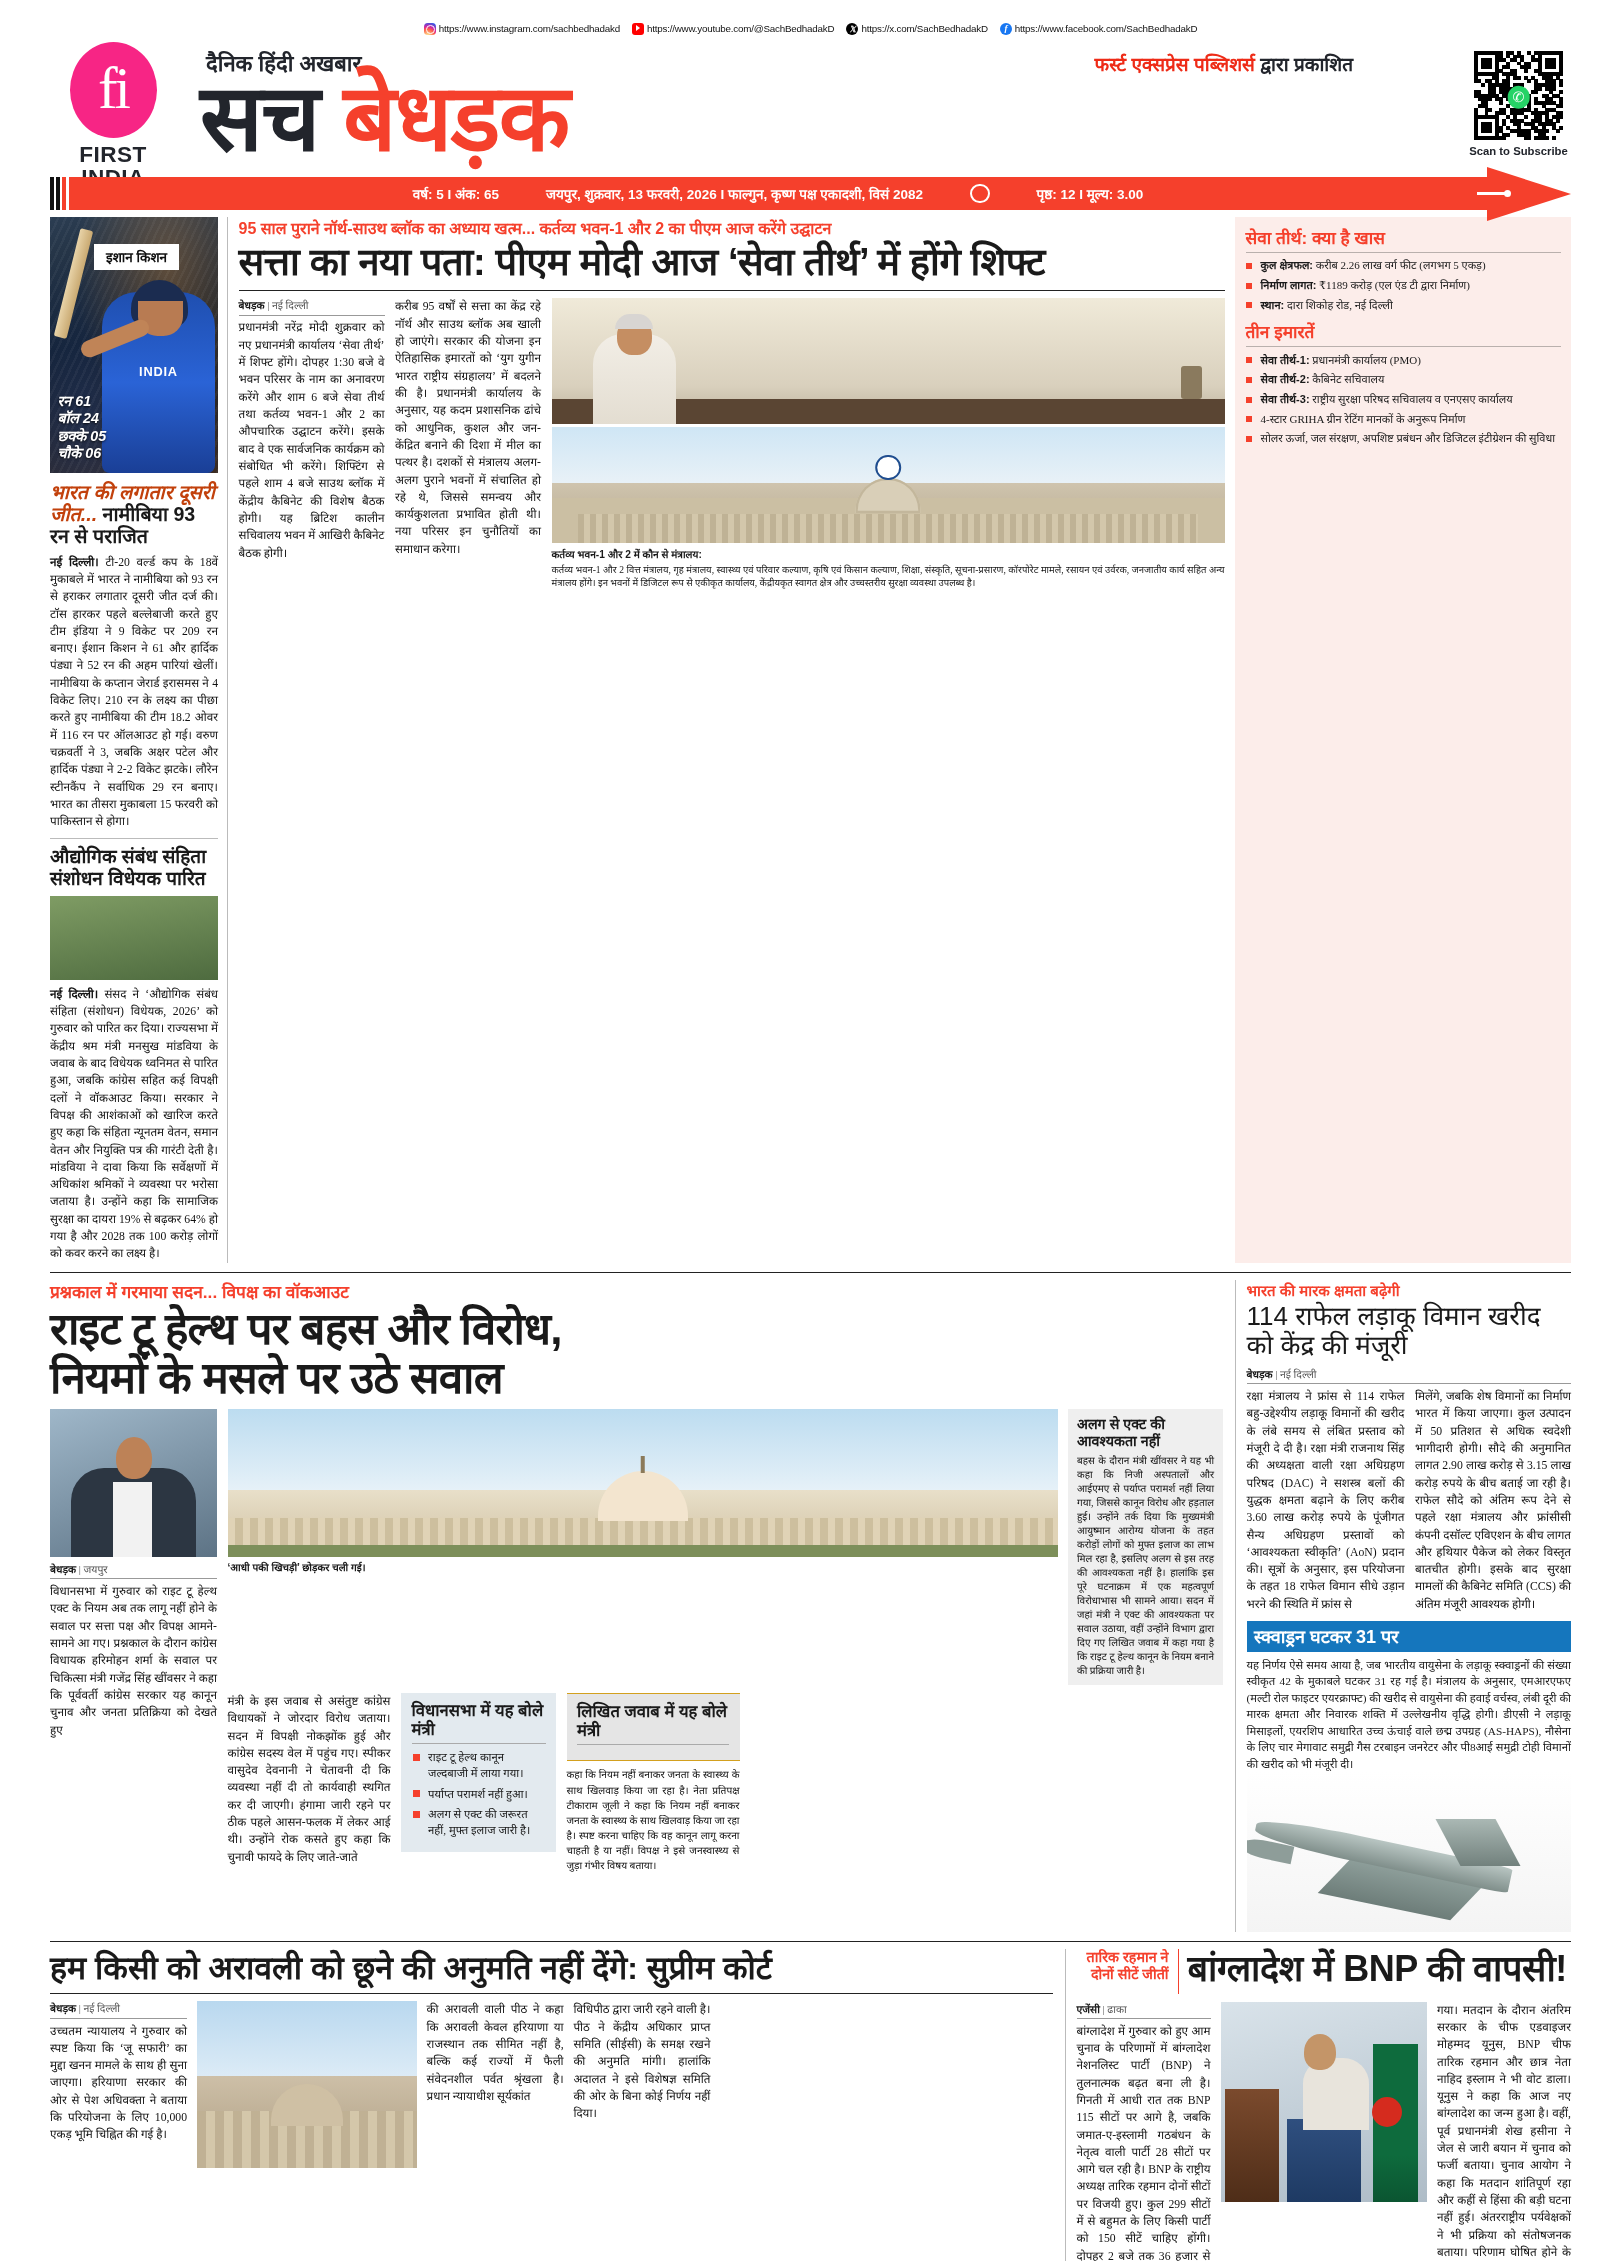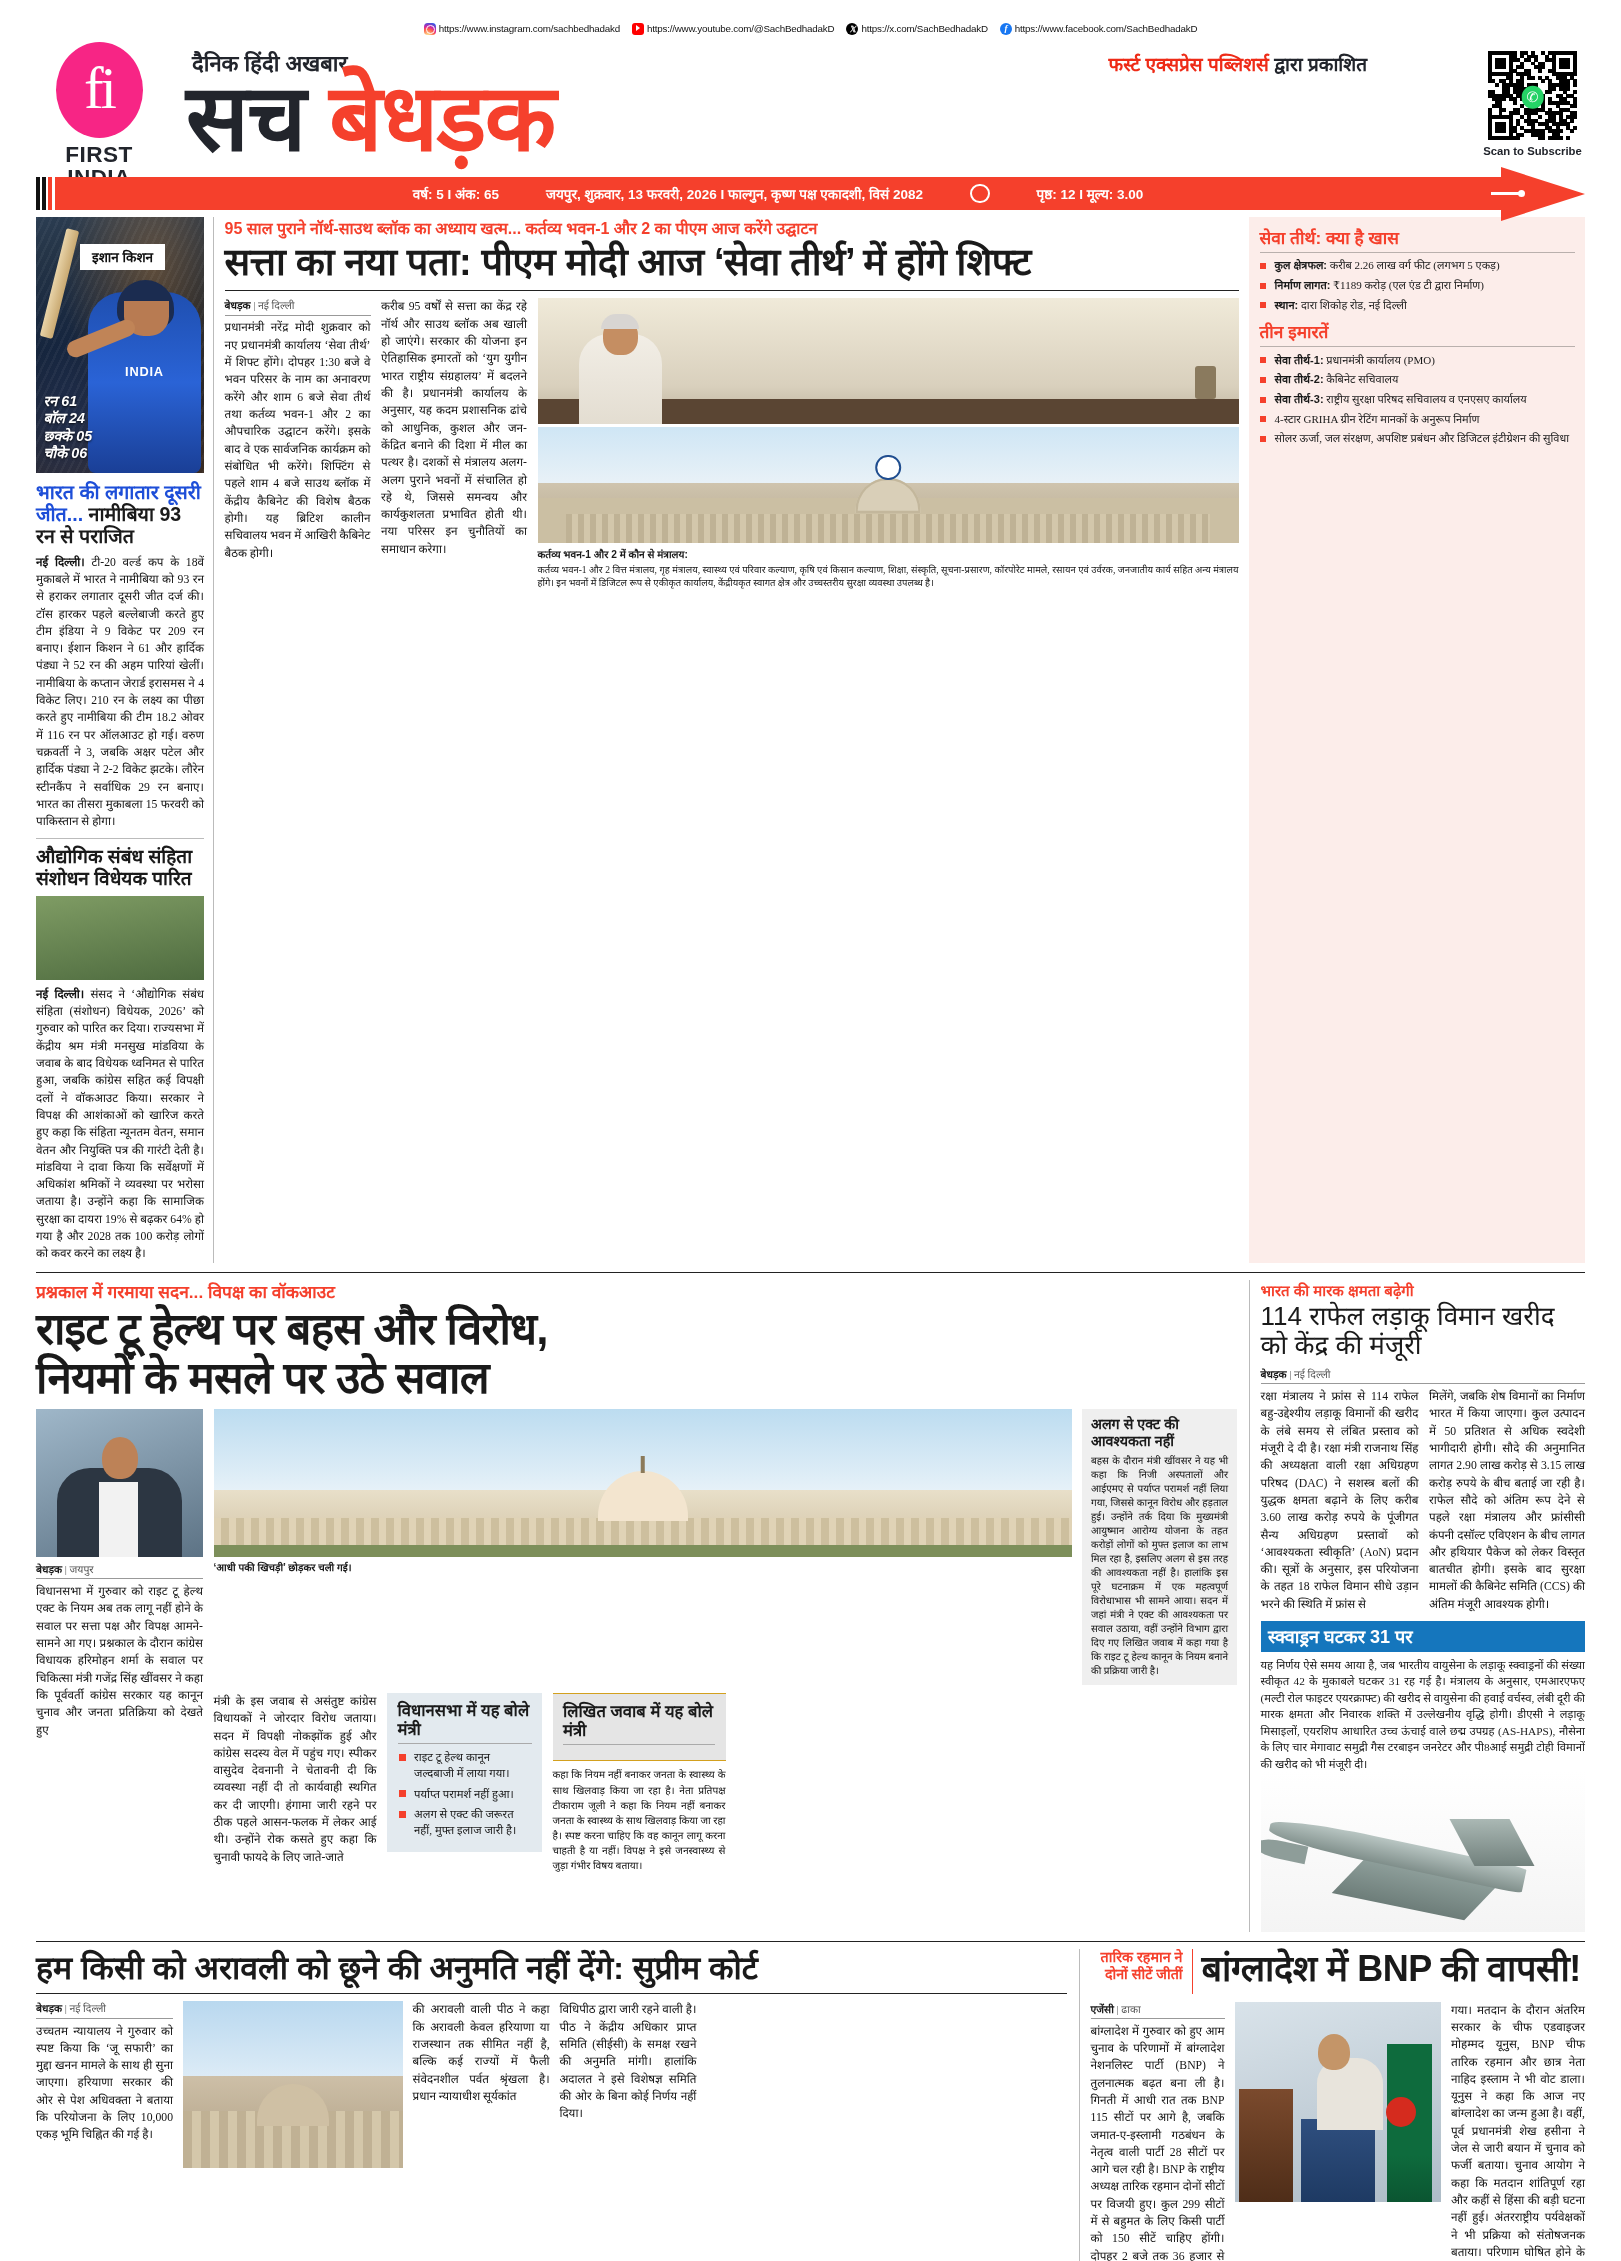--- a/index.html
+++ b/index.html
@@ -3,21 +3,21 @@
 <meta charset="utf-8">
 <title>Sach Bedhadak Front Page</title>
 <style>
   * { box-sizing: border-box; margin: 0; padding: 0; }
   html, body { background: #ffffff; }
   body {
     width: 1621px; height: 2261px;
     font-family: "Liberation Serif", "DejaVu Serif", serif;
     color: #1a1a1a; position: relative; overflow: hidden;
   }
-  .page { width: 1621px; height: 2261px; padding: 0 36px; position: relative; }
+  .page { width: 1621px; height: 2261px; padding: 0 50px; position: relative; }
 
   
   .social-bar {
     display: flex; justify-content: center; align-items: center; gap: 12px;
     padding-top: 22.6px; font-size: 9.8px; font-family: "Liberation Sans", sans-serif;
     color: #111; letter-spacing: -0.2px;
   }
   .social-item { display: flex; align-items: center; gap: 3px; white-space: nowrap; }
   .sicon { width: 12px; height: 12px; border-radius: 50%; display: inline-block; flex: none;
            position: relative; }
@@ -111,21 +111,21 @@
       background:linear-gradient(90deg,#e8d3a8,#c9a971); transform:rotate(14deg); border-radius:2.3px; }
   .cricket-photo .arm { position:absolute; left:29px; top:113px; width:72px; height:16.6px;
       background:#c08457; transform:rotate(-22deg); border-radius:9px; }
   .name-tag { position:absolute; left:44px; top:27px; background:#fff; padding:3.8px 12px;
       font-family:"Liberation Sans",sans-serif; font-weight:bold; font-size:13.5px; color:#111; }
   .stats { position:absolute; left:7.5px; bottom:10.5px; color:#fff;
       font-family:"Liberation Sans",sans-serif; font-weight:bold; font-style:italic;
       font-size:14.3px; line-height:1.22; text-shadow:0 0.8px 2.3px rgba(0,0,0,.8); }
   .col-left h3 { font-family:"Liberation Sans",sans-serif; font-weight:bold; font-size:19.6px;
       line-height:1.14; margin:7.5px 0 6px; }
-  .col-left h3 .rd { color:#1d4ed8; }
+  .col-left h3 .rd { color:#c2410c;font-style:italic; }
 
   .lead-main { flex:1; }
   .lead-kicker { color:#F5402C; font-family:"Liberation Sans",sans-serif; font-weight:bold;
       font-size:16px; padding-bottom:3px; }
   .lead-head { font-family:"Liberation Sans",sans-serif; font-weight:bold; font-size:38px;
       line-height:1.1; letter-spacing:-0.4px; padding-bottom:6px; border-bottom:1.5px solid #222; }
   .lead-cols { display:flex; gap:10.5px; margin-top:7.5px; }
   .lead-c1 { width:146px; flex:none; }
   .lead-c2 { width:146px; flex:none; }
   .lead-photo { flex:1; }

